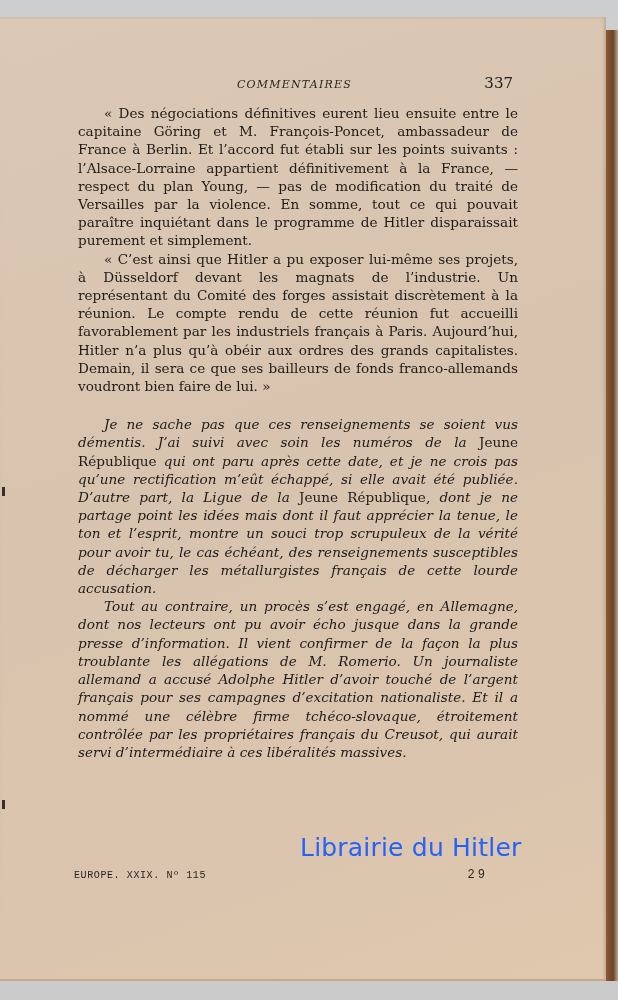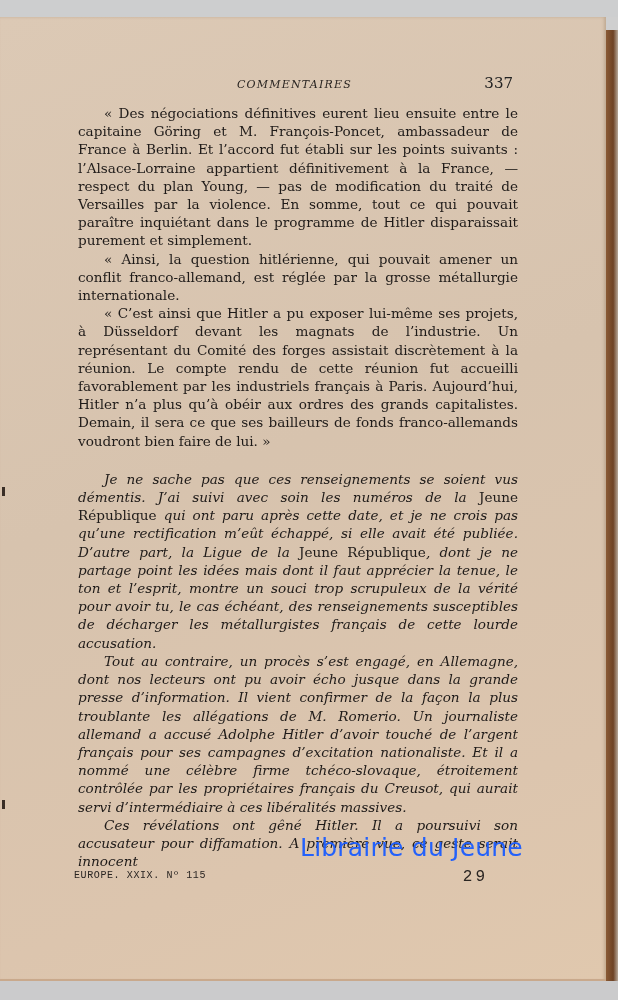--- a/index.html
+++ b/index.html
@@ -39,21 +39,21 @@
     .para { margin: 0; text-indent: 26px; }
     .para.quote { font-style: normal; }
     .para.italic { font-style: italic; }
     .para.italic .roman { font-style: normal; }
     .spacer { height: 20px; }
     .footer {
       position: absolute; left: 68px; top: 868px; width: 440px; height: 18px;
       font-size: 10px; letter-spacing: 0.6px; color: #2a2522; font-family: Liberation Mono, monospace;
     }
     .footer-left { position: absolute; left: 6px; top: 2px; }
-    .footer-right { position: absolute; right: 20px; top: 0; font-size: 16px; letter-spacing: 3px; }
+    .footer-right { position: absolute; right: 20px; top: 0; font-size: 12px; letter-spacing: 3px; }
     .watermark {
       position: absolute; left: 300px; top: 833px;
       font-family: "DejaVu Sans", sans-serif; font-size: 25px;
       color: #1a5cff; opacity: 0.95; letter-spacing: 0.2px;
     }
     .margin-mark { position: absolute; width: 3px; height: 9px; background: #3a2e26; }
   </style>
 </head>
 <body>
 
@@ -67,26 +67,24 @@
   <div class="page-bottom-line"></div>
 </div>
 
 <div class="running-head">
   <span class="running-title">COMMENTAIRES</span>
   <span class="page-number">337</span>
 </div>
 
 <div class="text-block">
   <p class="para quote">« Des négociations définitives eurent lieu ensuite entre le capitaine Göring et M. François-Poncet, ambassadeur de France à Berlin. Et l’accord fut établi sur les points suivants : l’Alsace-Lorraine appartient définitivement à la France, — respect du plan Young, — pas de modification du traité de Versailles par la violence. En somme, tout ce qui pouvait paraître inquiétant dans le programme de Hitler disparaissait purement et simplement.</p>
-  <p class="para quote">« Ainsi, la question hitlérienne, qui pouvait amener un conflit franco-allemand, est réglée par la grosse métallurgie internationale.</p>
   <p class="para quote">« C’est ainsi que Hitler a pu exposer lui-même ses projets, à Düsseldorf devant les magnats de l’industrie. Un représentant du Comité des forges assistait discrètement à la réunion. Le compte rendu de cette réunion fut accueilli favorablement par les industriels français à Paris. Aujourd’hui, Hitler n’a plus qu’à obéir aux ordres des grands capitalistes. Demain, il sera ce que ses bailleurs de fonds franco-allemands voudront bien faire de lui. »</p>
   <div class="spacer"></div>
   <p class="para italic"><span>Je ne sache pas que ces renseignements se soient vus démentis. J’ai suivi avec soin les numéros de la </span><span class="roman">Jeune République</span><span> qui ont paru après cette date, et je ne crois pas qu’une rectification m’eût échappé, si elle avait été publiée. D’autre part, la Ligue de la </span><span class="roman">Jeune République</span><span>, dont je ne partage point les idées mais dont il faut apprécier la tenue, le ton et l’esprit, montre un souci trop scrupuleux de la vérité pour avoir tu, le cas échéant, des renseignements susceptibles de décharger les métallurgistes français de cette lourde accusation.</span></p>
   <p class="para italic">Tout au contraire, un procès s’est engagé, en Allemagne, dont nos lecteurs ont pu avoir écho jusque dans la grande presse d’information. Il vient confirmer de la façon la plus troublante les allégations de M. Romerio. Un journaliste allemand a accusé Adolphe Hitler d’avoir touché de l’argent français pour ses campagnes d’excitation nationaliste. Et il a nommé une célèbre firme tchéco-slovaque, étroitement contrôlée par les propriétaires français du Creusot, qui aurait servi d’intermédiaire à ces libéralités massives.</p>
-  <p class="para italic">Ces révélations ont gêné Hitler. Il a poursuivi son accusateur pour diffamation. A première vue, ce geste serait innocent</p>
 </div>
 
 <div class="footer">
   <span class="footer-left">EUROPE. XXIX. Nº 115</span>
   <span class="footer-right">29</span>
 </div>
 
-<div class="watermark">Librairie du Jeune</div>
+<div class="watermark">Librairie du Hitler</div>
 
 </body></html>

